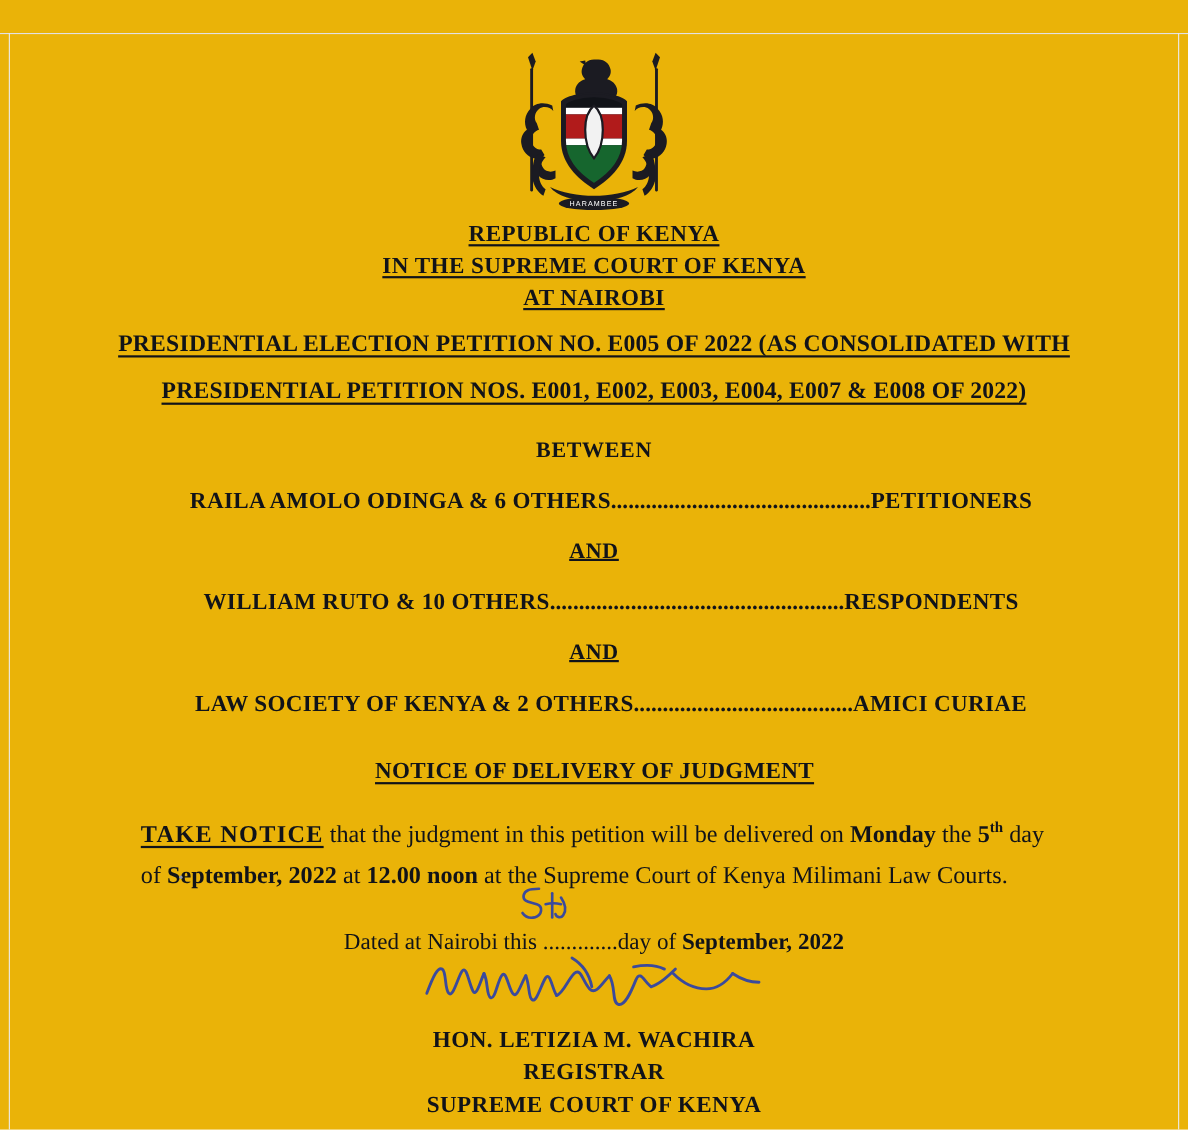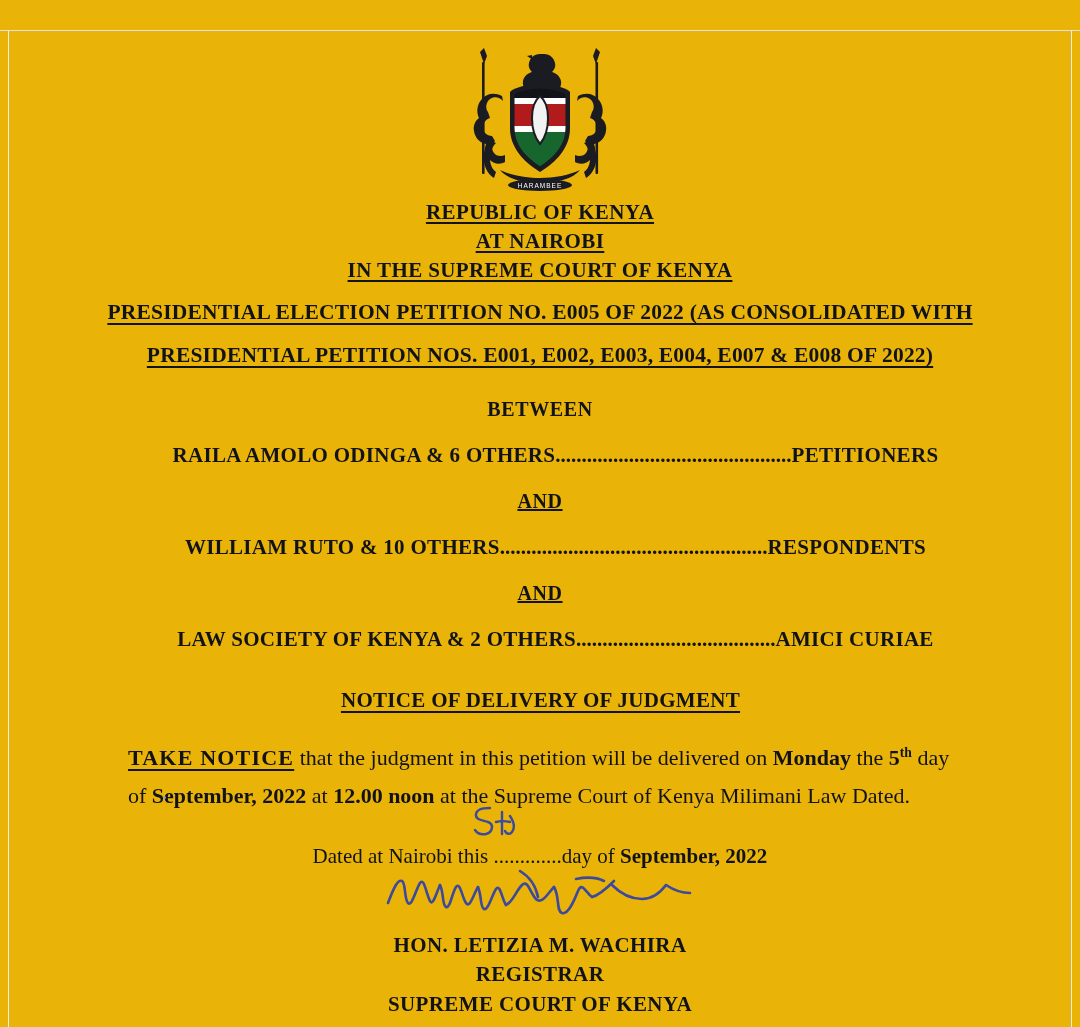--- a/index.html
+++ b/index.html
@@ -251,22 +251,22 @@
         <g fill="#1b1b22">
           <path d="M60 126 c10 5 26 8 40 8 c14 0 30 -3 40 -8 c-6 8 -22 13 -40 13 c-18 0 -34 -5 -40 -13 z"></path>
           <ellipse cx="100" cy="141" rx="32" ry="6"></ellipse>
         </g>
         <text x="100" y="143.6" text-anchor="middle" font-family="Liberation Sans, sans-serif" font-size="6.5" fill="#ffffff" letter-spacing="1">HARAMBEE</text>
       </svg>
     </div>
 
     <div class="heading-block">
       <div class="h-line"><span class="u">REPUBLIC OF KENYA</span></div>
+      <div class="h-line"><span class="u">IN THE SUPREME COURT OF KENYA</span></div>
       <div class="h-line"><span class="u">AT NAIROBI</span></div>
-      <div class="h-line"><span class="u">IN THE SUPREME COURT OF KENYA</span></div>
     </div>
 
     <div class="case-line"><span class="u">PRESIDENTIAL ELECTION PETITION NO. E005 OF 2022 (AS CONSOLIDATED WITH</span></div>
     <div class="case-line second"><span class="u">PRESIDENTIAL PETITION NOS. E001, E002, E003, E004, E007 &amp; E008 OF 2022)</span></div>
 
     <div class="between">BETWEEN</div>
 
     <div class="party-row">
       <span class="pname">RAILA AMOLO ODINGA &amp; 6 OTHERS</span>
       <span class="dots">.............................................</span>
@@ -285,21 +285,21 @@
 
     <div class="party-row">
       <span class="pname">LAW SOCIETY OF KENYA &amp; 2 OTHERS</span>
       <span class="dots">......................................</span>
       <span class="prole">AMICI CURIAE</span>
     </div>
 
     <div class="notice-title"><span class="u">NOTICE OF DELIVERY OF JUDGMENT</span></div>
 
     <div class="body-para">
-      <span class="take-notice">TAKE NOTICE</span><span> that the judgment in this petition will be delivered on </span><b>Monday</b><span> the </span><b>5</b><b><sup>th</sup></b><span> day of </span><b>September, 2022</b><span> at </span><b>12.00 noon</b><span> at the Supreme Court of Kenya Milimani Law Dated.</span>
+      <span class="take-notice">TAKE NOTICE</span><span> that the judgment in this petition will be delivered on </span><b>Monday</b><span> the </span><b>5</b><b><sup>th</sup></b><span> day of </span><b>September, 2022</b><span> at </span><b>12.00 noon</b><span> at the Supreme Court of Kenya Milimani Law Courts.</span>
     </div>
 
     <div class="dated-wrap">
       <span class="dated-line">
         <span>Dated at Nairobi this </span><span>.............</span><span>day of </span><b>September, 2022</b>
       </span>
       <span class="sig-date">
         <svg width="90" height="50" viewBox="0 0 90 50" xmlns="http://www.w3.org/2000/svg">
           <g fill="none" stroke="#3b4a9c" stroke-width="2.4" stroke-linecap="round">
             <path d="M30 6 C20 6 17 8 16 12 C15 18 22 18 28 20 C34 22 33 30 26 32 C21 33 17 31 15 28"></path>

